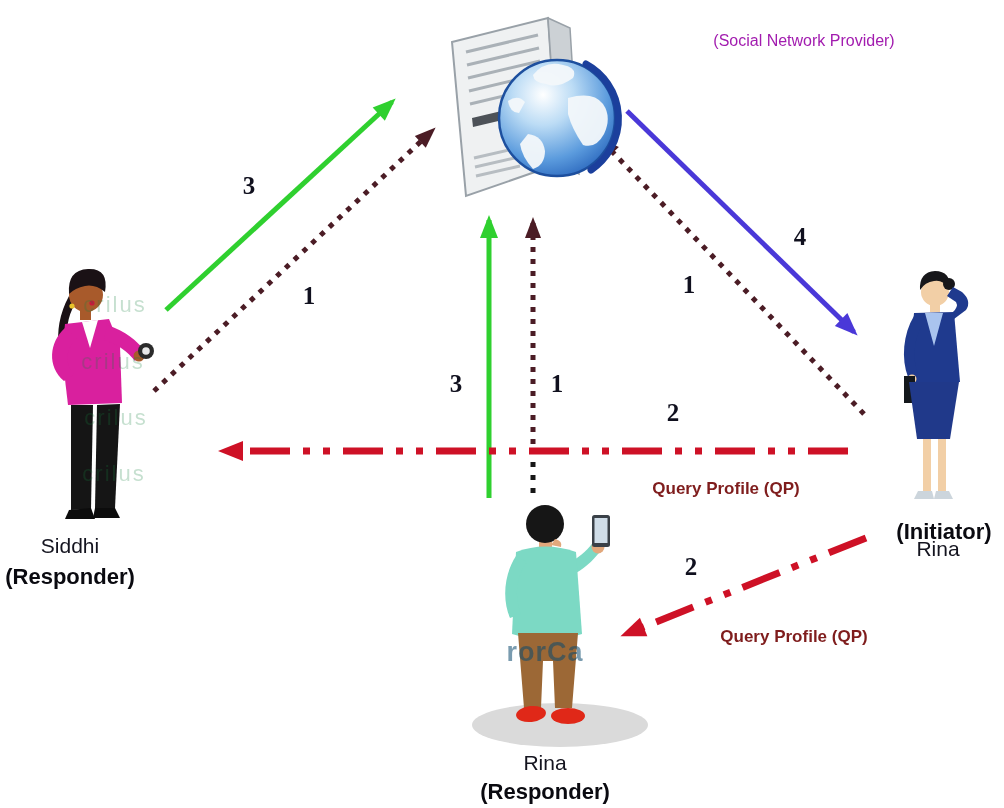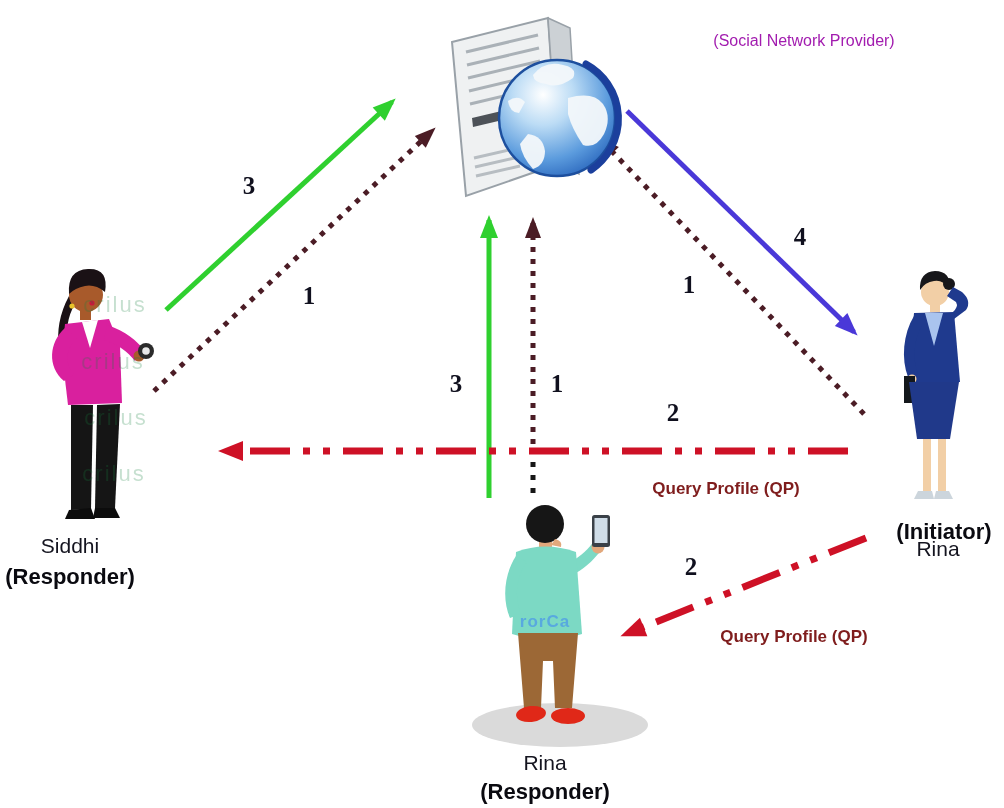--- a/index.html
+++ b/index.html
@@ -9,21 +9,21 @@
   }
   .abs{position:absolute;}
   .lbl{position:absolute;transform:translate(-50%,-50%);white-space:nowrap;}
   .title-main{font-size:22px;font-weight:bold;color:#060608;letter-spacing:.2px;}
   .title-sub{font-size:16px;color:#a21caf;margin-left:36px;}
   .step{font-family:"Liberation Serif",serif;font-weight:bold;font-size:25px;color:var(--step_label,#10101e);}
   .qp{font-weight:bold;font-size:17px;color:#7f1d1d;}
   .name{font-size:21px;color:#14141f;}
   .role{font-size:22px;font-weight:bold;color:#0a0a10;}
   .wm{color:#15803d;opacity:.24;filter:blur(.6px);font-size:22px;letter-spacing:2px;margin-left:13px;}
-  .wm-big{color:#3b82f6;opacity:.55;font-size:17px;font-weight:bold;letter-spacing:1px;}
+  .wm-big{color:#0c4a6e;opacity:.55;font-size:27px;font-weight:bold;letter-spacing:1px;margin-top:30px;}
   svg{position:absolute;overflow:visible;}
   .arrow-green{stroke:var(--green,#2fd02f);stroke-width:5;fill:none;}
   .arrow-blue{stroke:var(--blue,#4a38d8);stroke-width:5;fill:none;}
   .arrow-maroon{stroke:var(--maroon,#4b1c25);stroke-width:5;fill:none;stroke-dasharray:5 7;}
   .arrow-black{stroke:#161616;stroke-width:5;fill:none;stroke-dasharray:5 8;}
   .arrow-red{stroke:var(--red,#ce1126);stroke-width:7;fill:none;stroke-dasharray:40 13 7 13 7 13;}
   .mk-green{fill:var(--green,#2fd02f);}
   .mk-blue{fill:var(--blue,#4a38d8);}
   .mk-maroon{fill:var(--maroon,#4b1c25);}
   .mk-red{fill:var(--red,#ce1126);}

